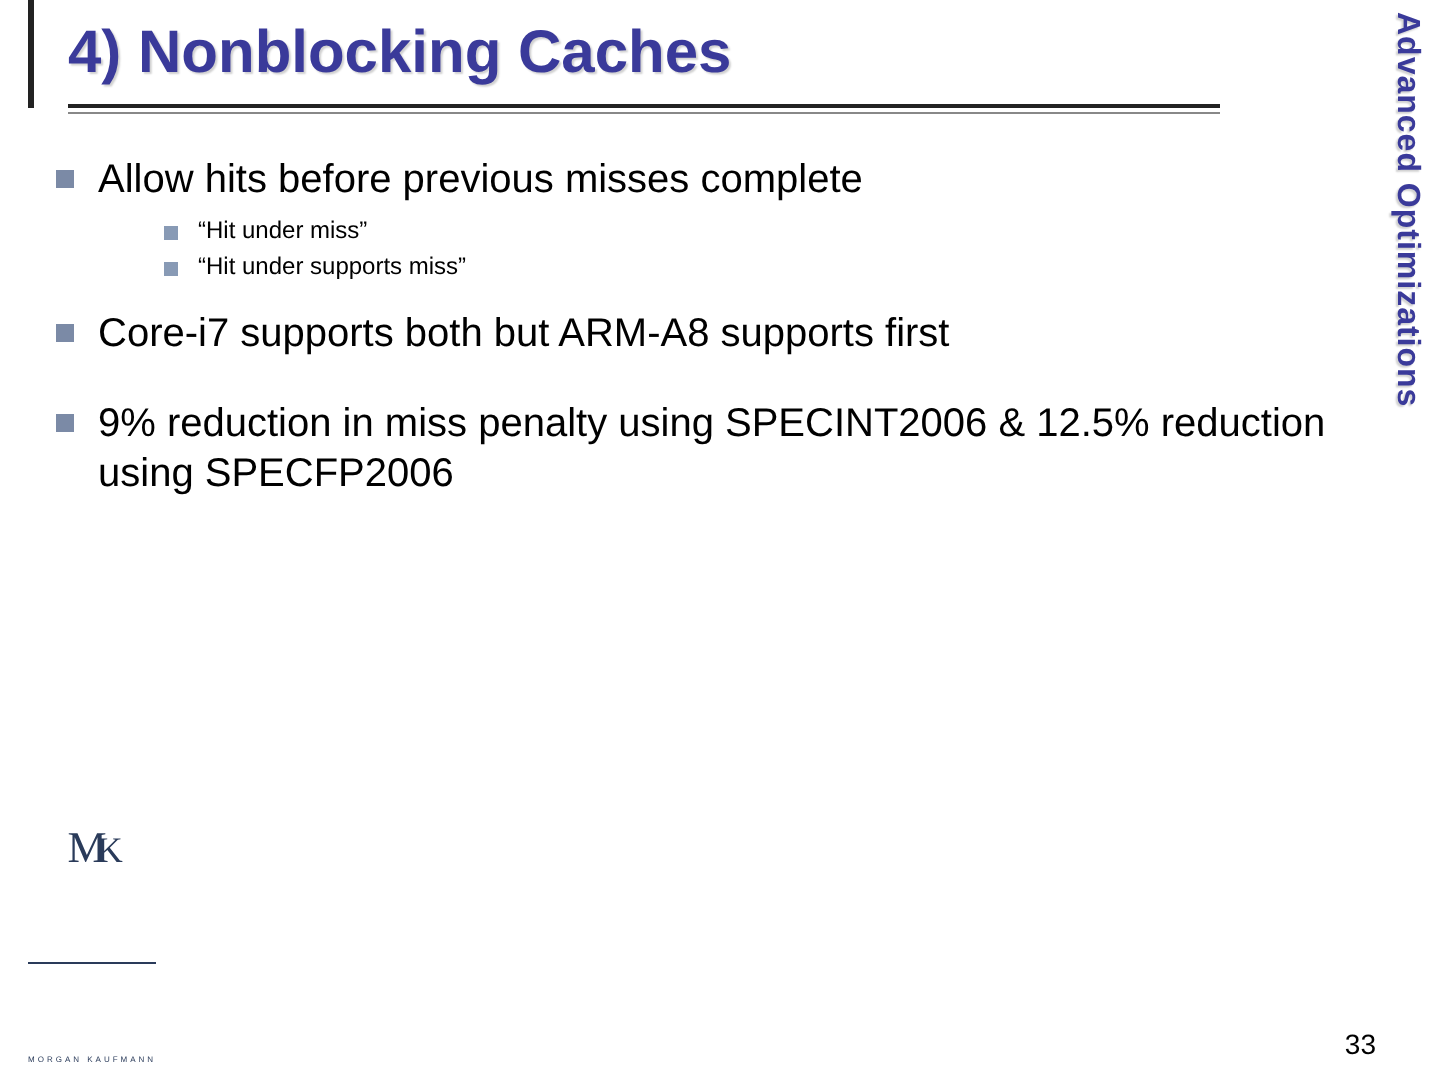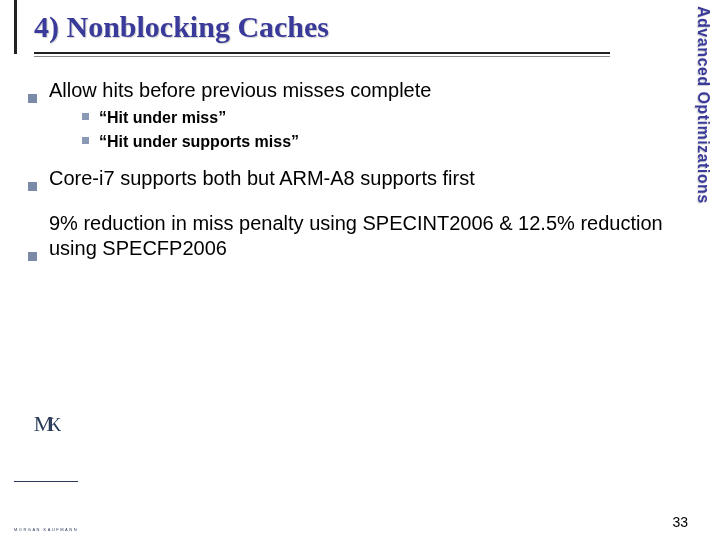--- a/index.html
+++ b/index.html
@@ -16,21 +16,20 @@
     position: relative;
     width: 720px;
     height: 540px;
     box-sizing: border-box;
   }
   .title-wrap {
     position: absolute;
     left: 34px;
     top: 6px;
     right: 50px;
-    font-family: Liberation Serif, serif;
   }
   .title {
     font-size: 30px;
     font-weight: bold;
     color: #3a3a9a;
     text-shadow: 1px 1px 1px #d0d0d0;
     padding: 4px 0 6px 0;
   }
   .title-rule1 {
     position: absolute;
@@ -72,41 +71,40 @@
   }
   .content {
     position: absolute;
     left: 28px;
     top: 66px;
     right: 44px;
     color: #000;
   }
   .lvl1 {
     display: flex;
-    align-items: flex-end;
+    align-items: flex-start;
     margin: 12px 0 4px 0;
     font-size: 20px;
     line-height: 1.25;
   }
   .lvl1 .bullet {
     width: 9px; height: 9px;
     background: #7b8aa6;
     margin: 7px 12px 0 0;
     flex: 0 0 auto;
   }
   .sublist {
     margin: 4px 0 14px 54px;
   }
   .lvl2 {
     display: flex;
     align-items: flex-start;
     margin: 2px 0;
-    font-size: 16px;
+    font-size: 12px;
     line-height: 1.35;
-    font-weight: bold;
   }
   .lvl2 .bullet {
     width: 7px; height: 7px;
     background: #889ab5;
     margin: 6px 10px 0 0;
     flex: 0 0 auto;
   }
   .page-number {
     position: absolute;
     right: 32px;

